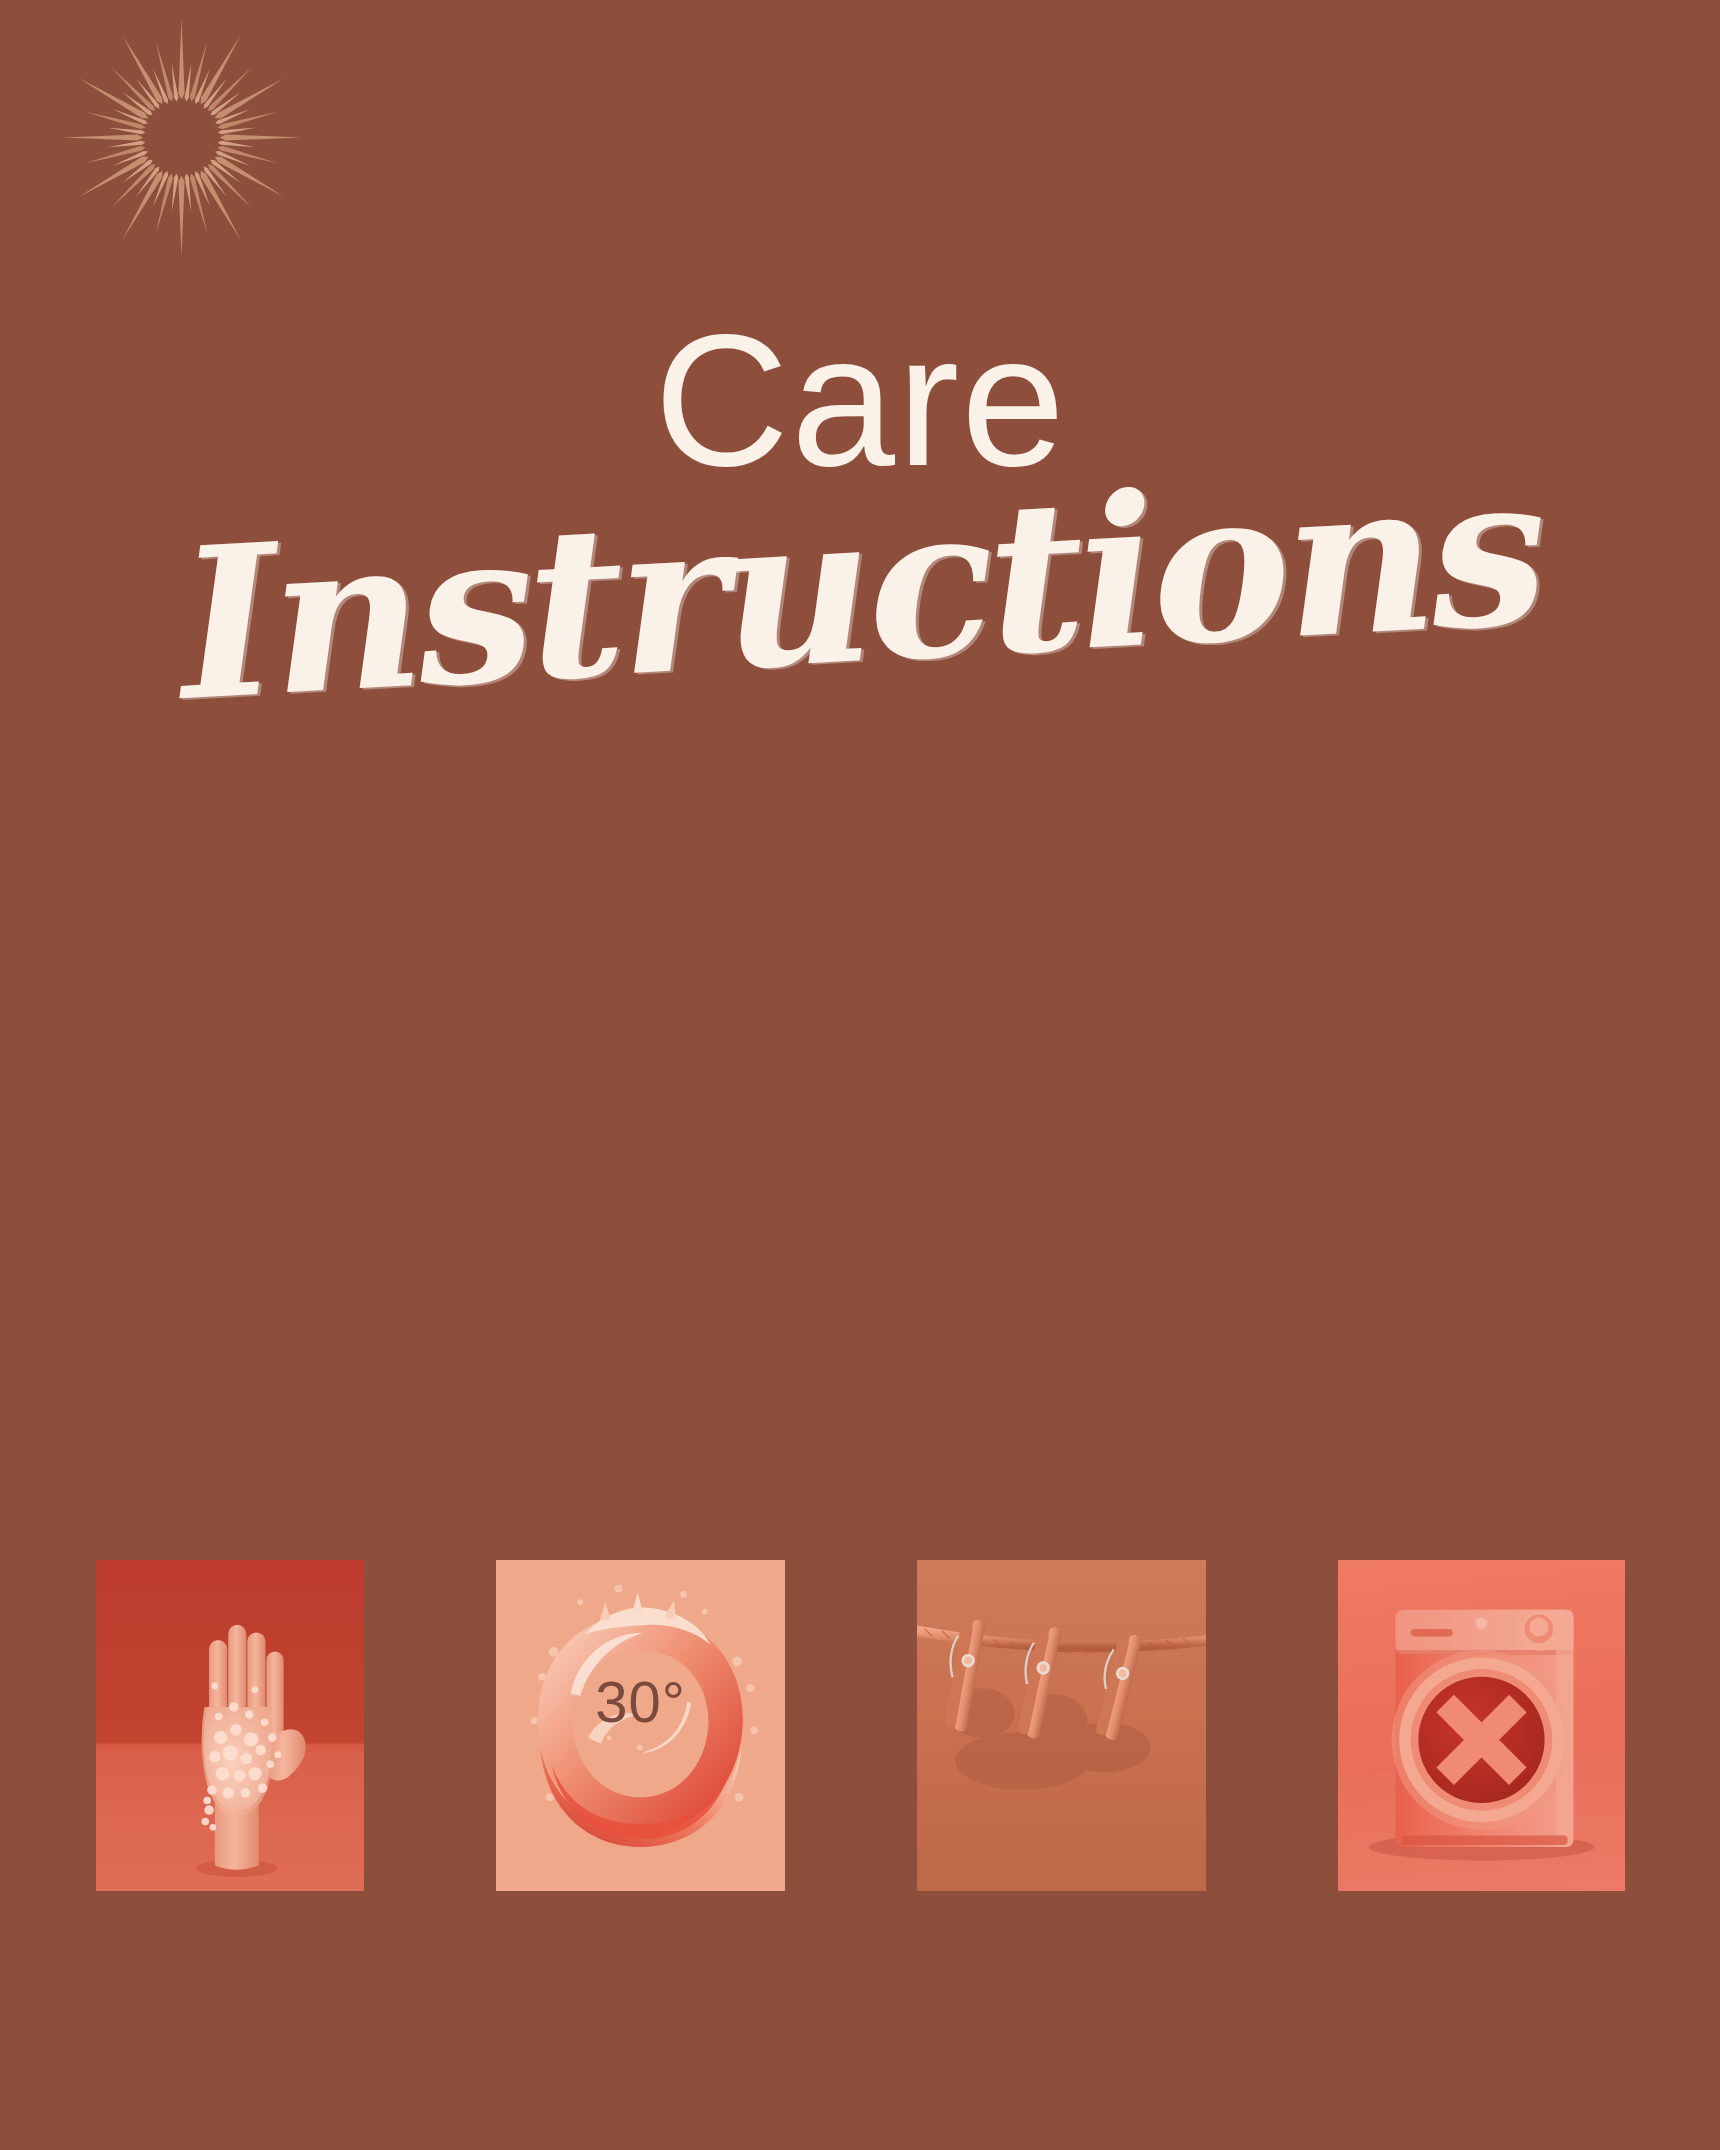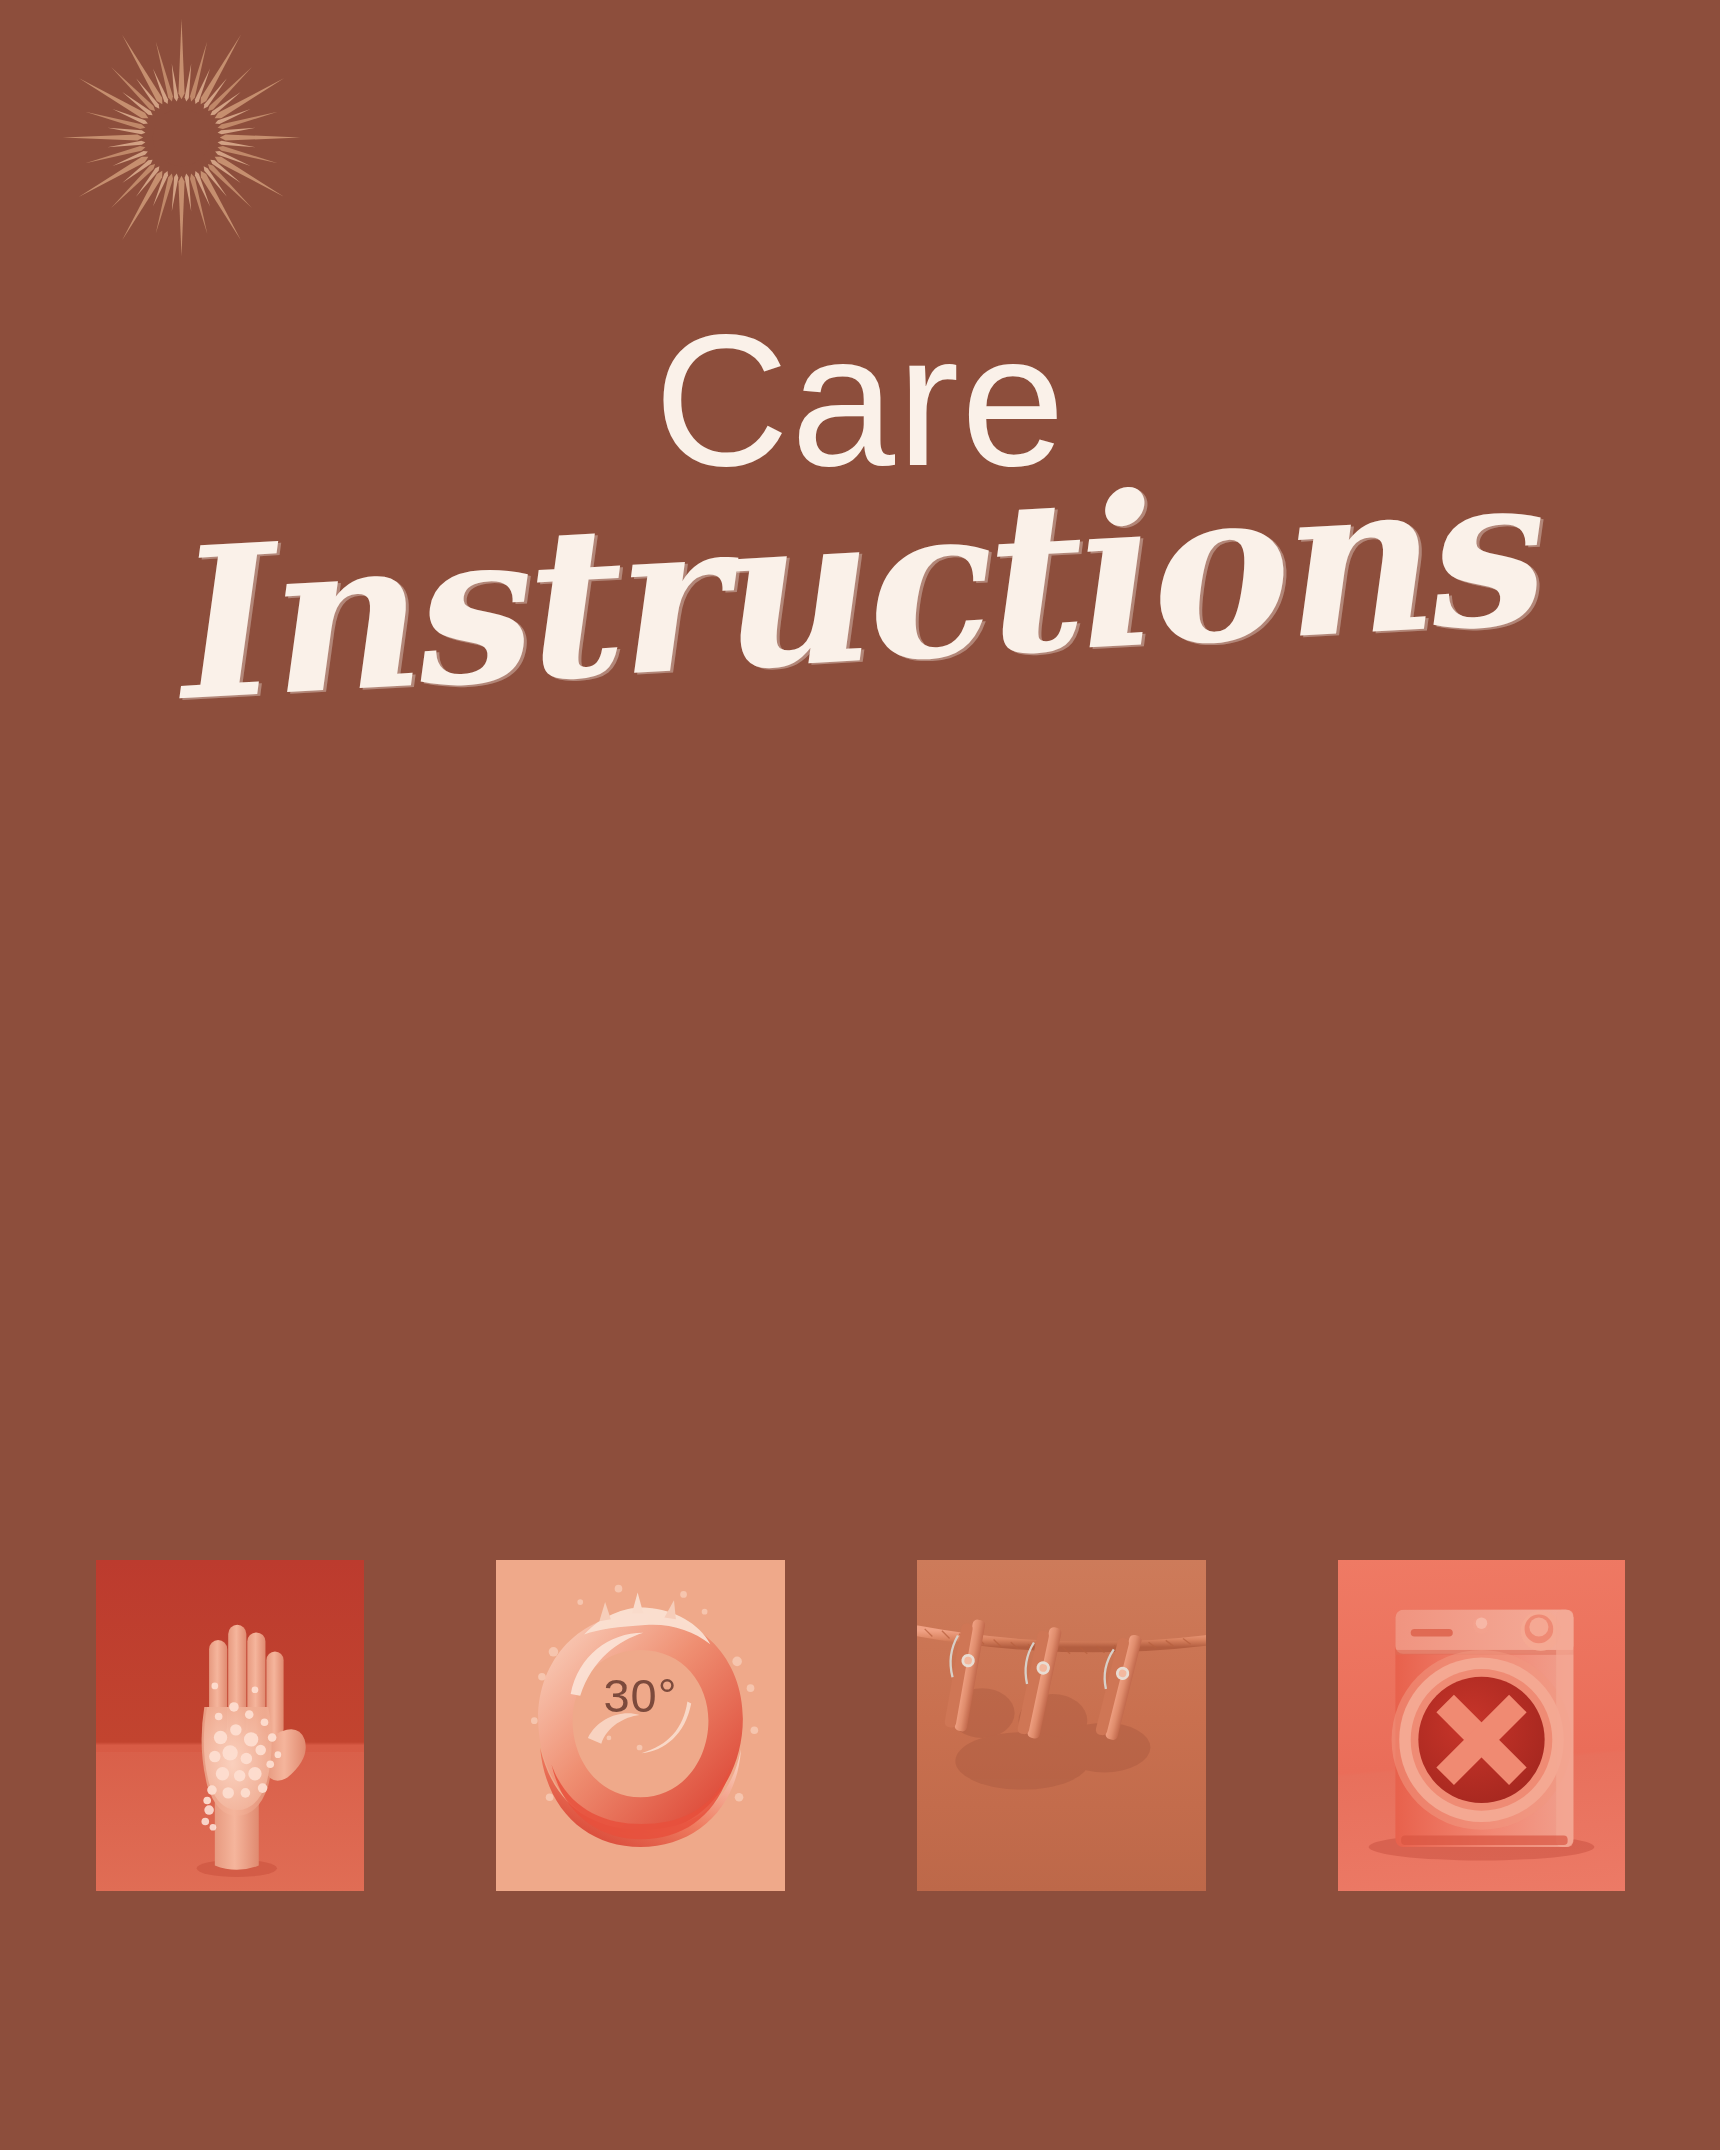--- a/index.html
+++ b/index.html
@@ -113,21 +113,21 @@
   .tile-2 { background: #efa98a; }
   .t2-art { position: absolute; inset: 0; }
   .t2-art svg { display: block; width: 100%; height: 100%; }
   .t2-temp {
     position: absolute;
     left: 0; right: 0;
     top: 108px;
     text-align: center;
     font-family: "Liberation Sans", sans-serif;
     font-weight: 300;
-    font-size: 47px;
+    font-size: 58px;
     letter-spacing: 1px;
     color: #7c4a3c;
   }
 
   
   .tile-3 { background: linear-gradient(180deg,#cd7b5a 0%, #c9704f 48%, #bd6849 100%); }
   .t3-art { position: absolute; inset: 0; }
   .t3-art svg { display: block; width: 100%; height: 100%; }
 
   

